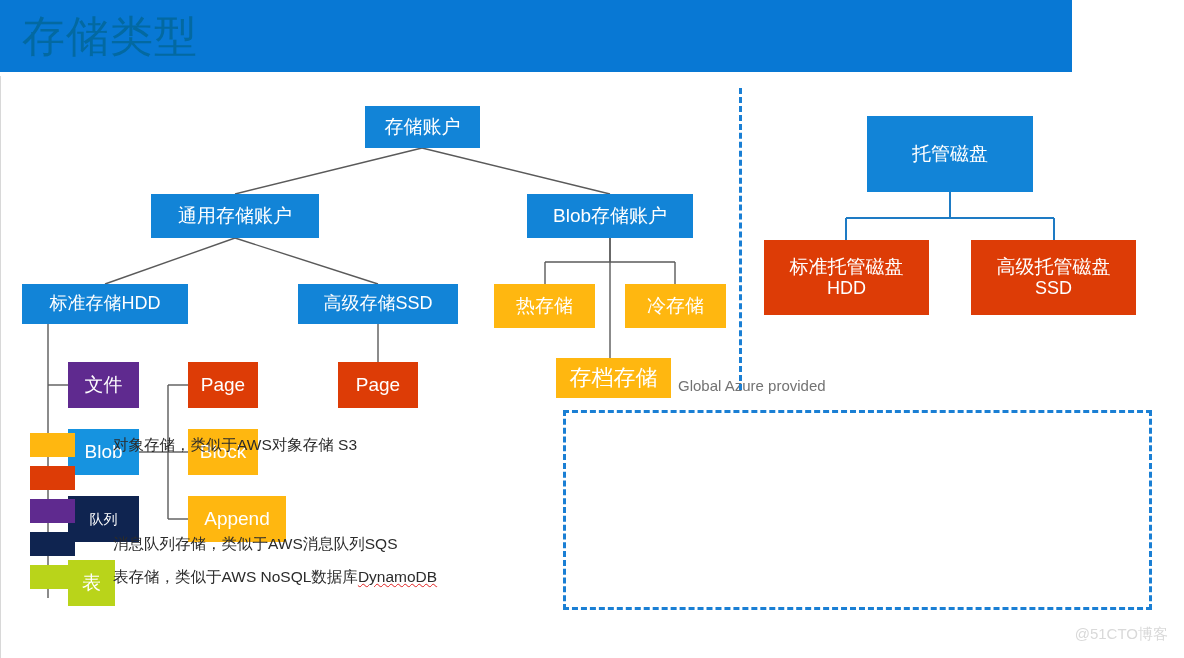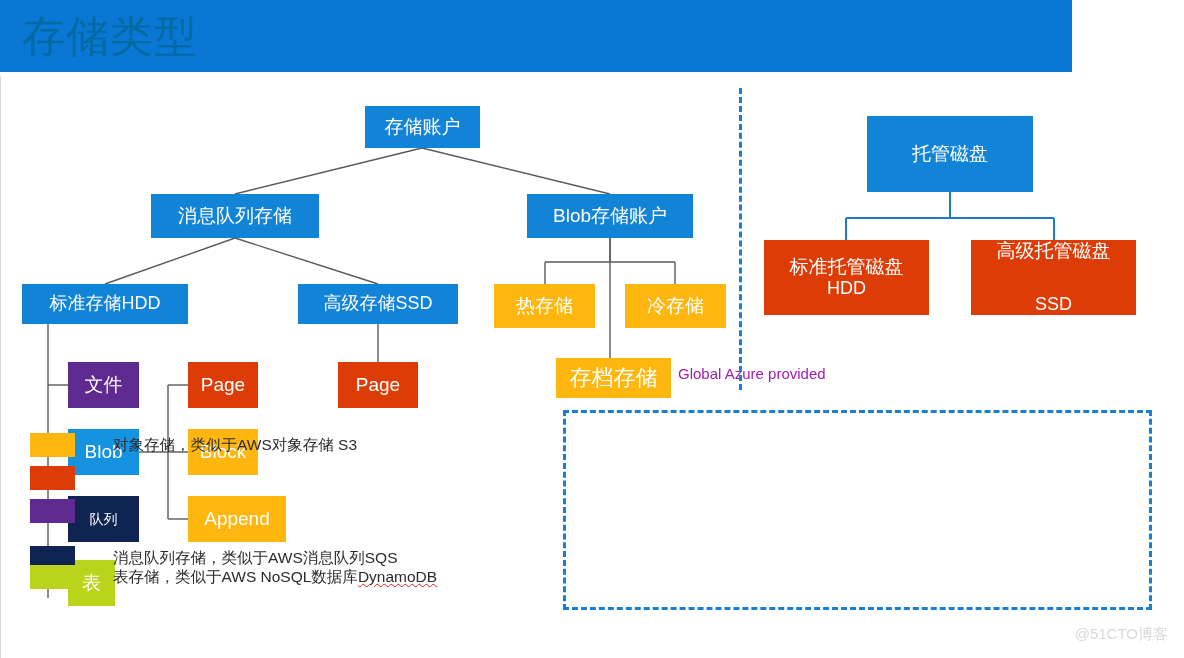--- a/index.html
+++ b/index.html
@@ -45,21 +45,21 @@
   .lime{background:#b9d41a;}
 
   svg.wires{position:absolute;left:0;top:0;width:1184px;height:658px;overflow:visible;}
 
   .divider{
     position:absolute;
     border-left:3px dashed #1a7fd4;
   }
 
   .note-red{
-    position:absolute;color:#a21caf;font-size:15px;white-space:nowrap;
+    position:absolute;color:#737373;font-size:15px;white-space:nowrap;margin-top:12px;
   }
 
   .legend-box{
     position:absolute;left:563px;top:410px;width:589px;height:200px;
     box-sizing:border-box;
     border:3px dashed #1a7fd4;background:transparent;
   }
   .legend-row{
     position:absolute;left:30px;display:flex;align-items:center;
   }
@@ -123,21 +123,21 @@
 
     <path d="M 950 192 L 950 218"></path>
     <path d="M 846 218 L 1054 218"></path>
     <path d="M 846 218 L 846 240"></path>
     <path d="M 1054 218 L 1054 240"></path>
   </g>
 </svg>
 
 <div class="node blue" style="left:365px;top:106px;width:115px;height:42px;font-size:19px;">存储账户</div>
 
-<div class="node blue" style="left:151px;top:194px;width:168px;height:44px;font-size:19px;">消息队列存储</div>
+<div class="node blue" style="left:151px;top:194px;width:168px;height:44px;font-size:19px;">通用存储账户</div>
 
 <div class="node blue" style="left:527px;top:194px;width:166px;height:44px;font-size:19px;">Blob存储账户</div>
 
 <div class="node blue" style="left:22px;top:284px;width:166px;height:40px;font-size:18px;">标准存储HDD</div>
 
 <div class="node blue" style="left:298px;top:284px;width:160px;height:40px;font-size:18px;">高级存储SSD</div>
 
 <div class="node purple" style="left:68px;top:362px;width:71px;height:46px;font-size:19px;">文件</div>
 <div class="node lblue" style="left:68px;top:429px;width:71px;height:46px;font-size:19px;">Blob</div>
 <div class="node navy" style="left:68px;top:496px;width:71px;height:46px;font-size:14px;">队列</div>
@@ -157,38 +157,38 @@
 
 <div class="divider" style="left:739px;top:88px;height:302px;"></div>
 
 <div class="node blue" style="left:867px;top:116px;width:166px;height:76px;font-size:19px;">托管磁盘</div>
 
 <div class="node orange" style="left:764px;top:240px;width:165px;height:75px;font-size:19px;flex-direction:column;">
   <span>标准托管磁盘</span>
   <span class="sub" style="font-size:18px;">HDD</span>
 </div>
 
-<div class="node orange" style="left:971px;top:240px;width:165px;height:75px;font-size:19px;flex-direction:column;justify-content:space-between;">
+<div class="node orange" style="left:971px;top:240px;width:165px;height:75px;font-size:19px;flex-direction:column;">
   <span>高级托管磁盘</span>
   <span class="sub" style="font-size:18px;">SSD</span>
 </div>
 
 <div class="legend-box"></div>
 
 <div class="legend-row" style="top:433px;">
   <span class="legend-swatch" style="background:#ffb710;"></span>
   <span class="legend-text">对象存储，类似于AWS对象存储 S3</span>
 </div>
 <div class="legend-row" style="top:466px;">
   <span class="legend-swatch" style="background:#dd3c06;"></span>
 </div>
 <div class="legend-row" style="top:499px;">
   <span class="legend-swatch" style="background:#5f2a8f;"></span>
 </div>
-<div class="legend-row" style="top:532px;margin-top:14px;">
+<div class="legend-row" style="top:532px;">
   <span class="legend-swatch" style="background:#0f2450;"></span>
   <span class="legend-text">消息队列存储，类似于AWS消息队列SQS</span>
 </div>
 <div class="legend-row" style="top:565px;">
   <span class="legend-swatch" style="background:#b9d41a;"></span>
   <span class="legend-text"><span>表存储，类似于AWS NoSQL数据库</span><span class="squig">DynamoDB</span></span>
 </div>
 
 <div class="watermark">@51CTO博客</div>
 

